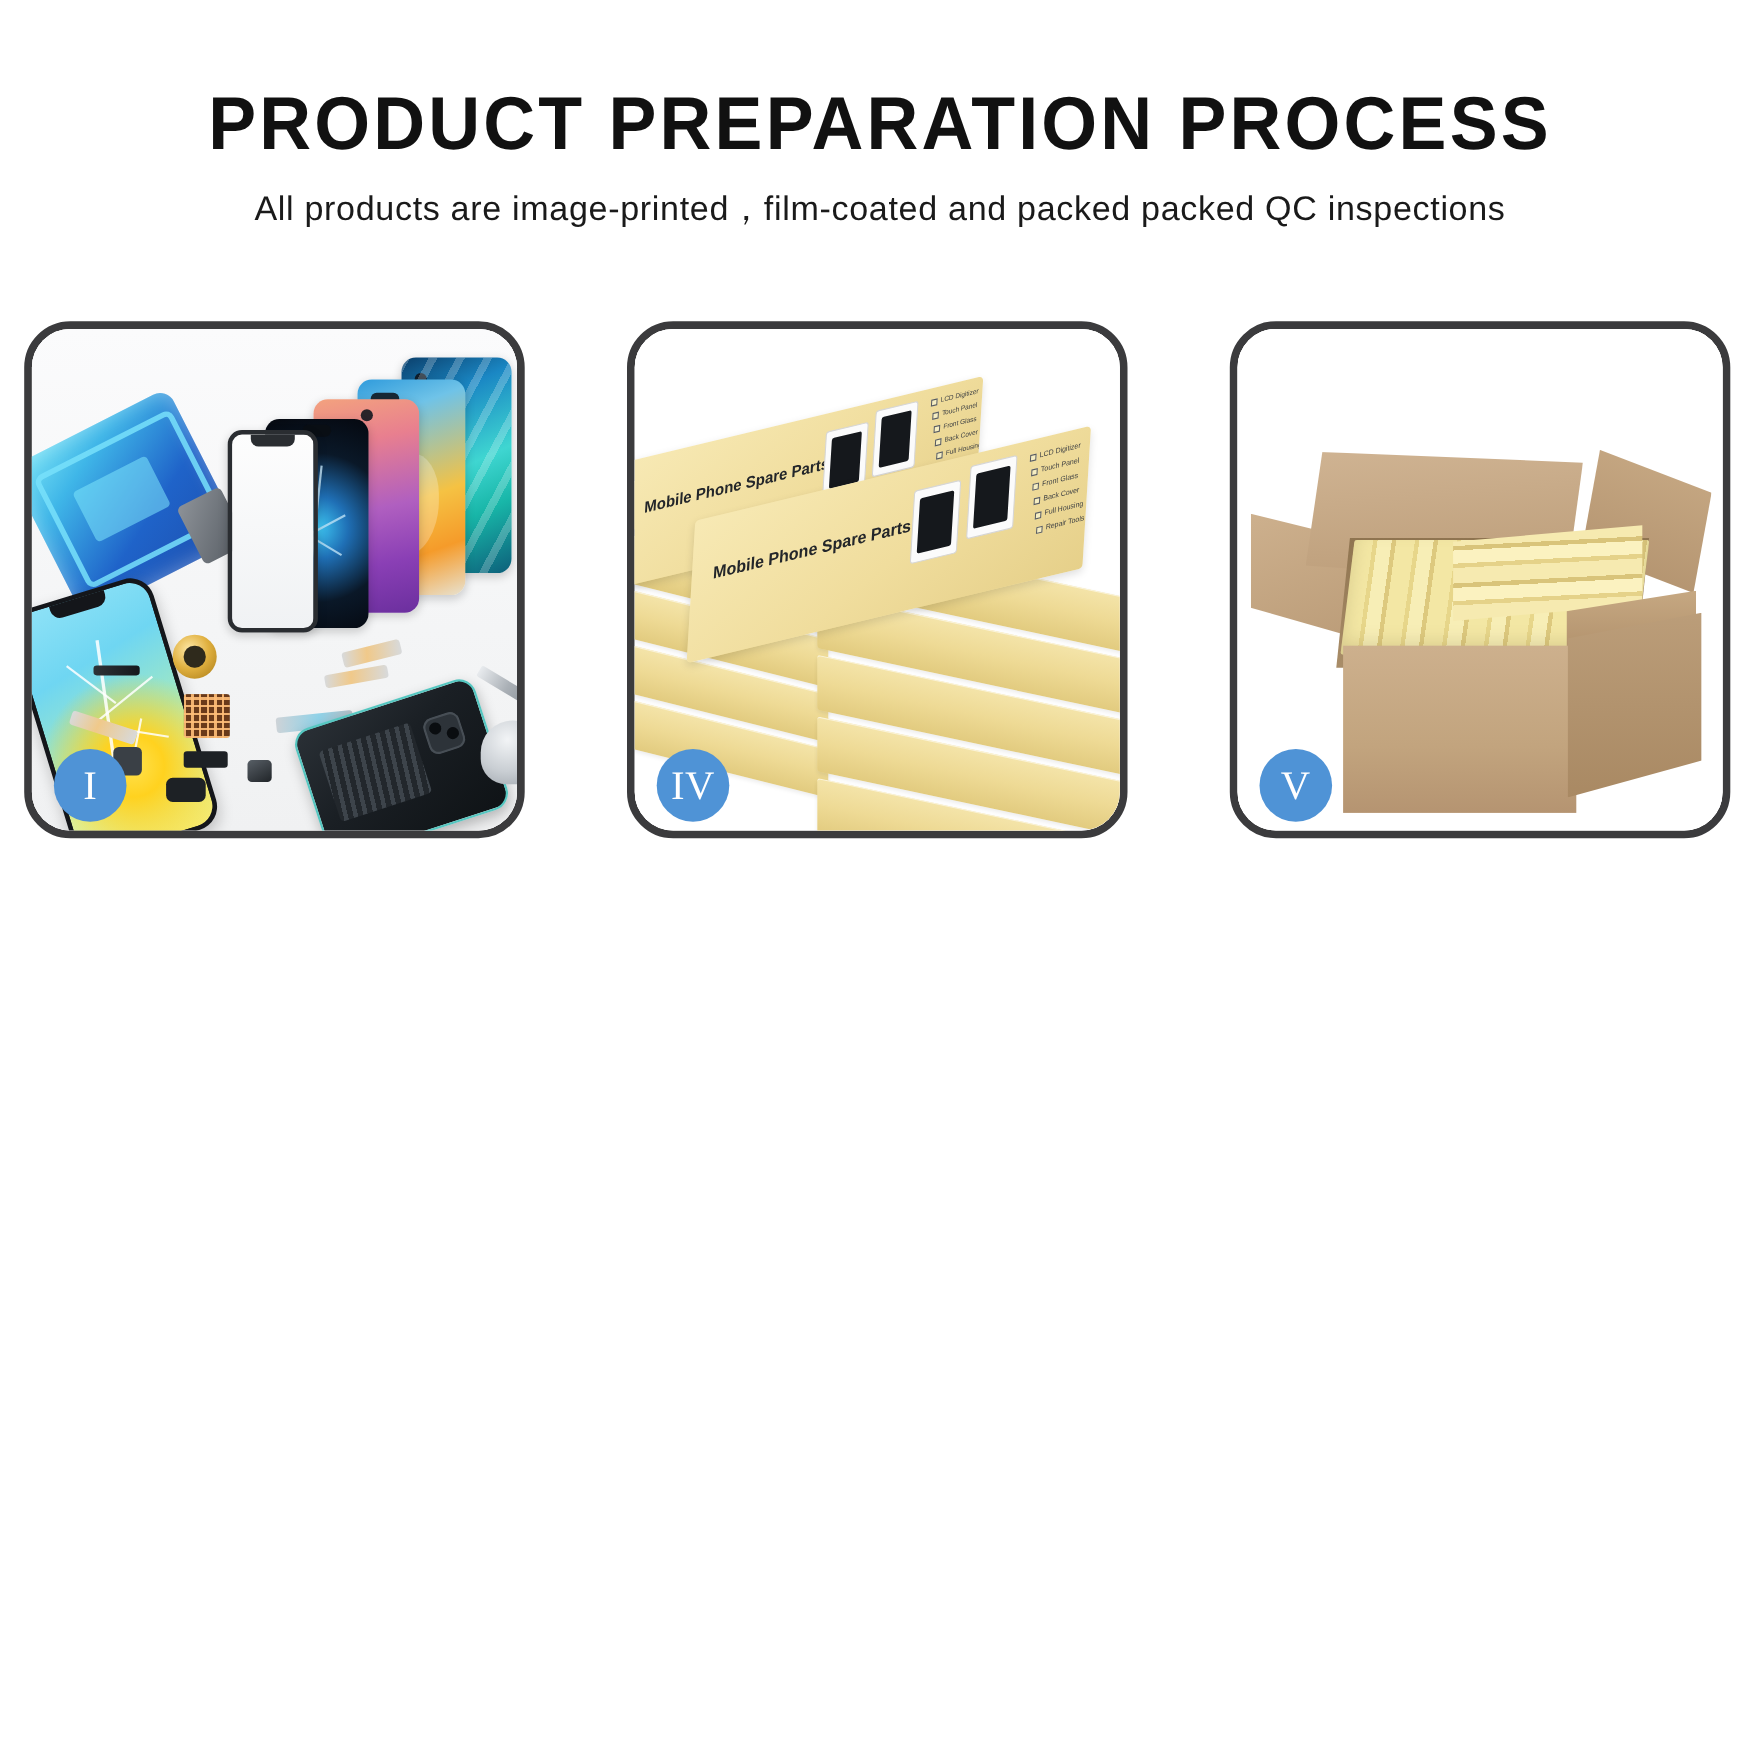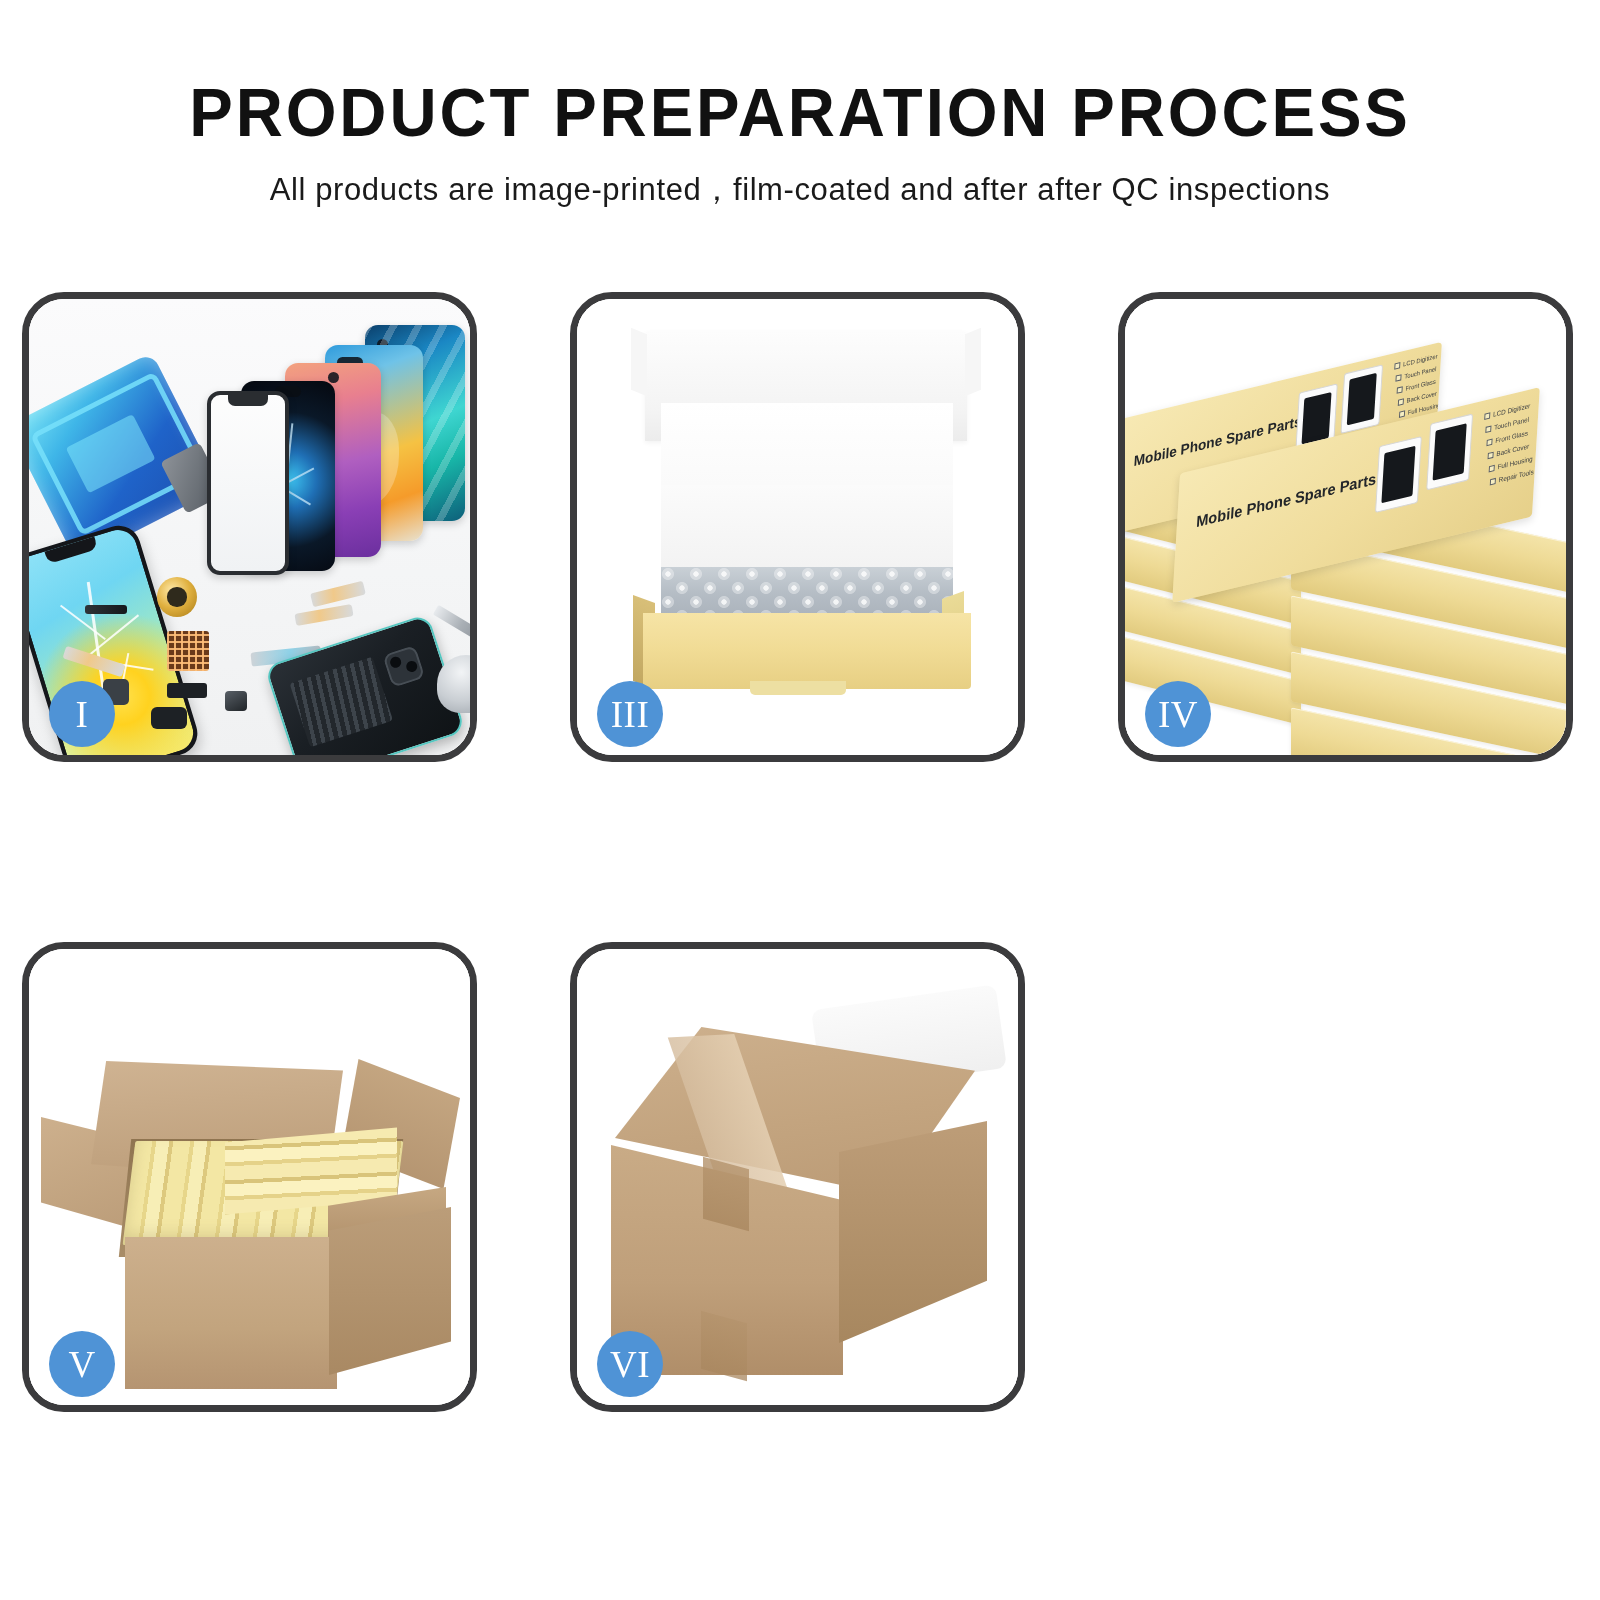--- a/index.html
+++ b/index.html
@@ -433,21 +433,21 @@
     border-radius:10px; transform:rotate(-8deg); opacity:.9;
   }
 </style>
 </head>
 <body>
 
 <div class="page">
 
   <div class="header">
     <div class="title">PRODUCT PREPARATION PROCESS</div>
-    <div class="subtitle">All products are image-printed，film-coated and after after QC inspections</div>
+    <div class="subtitle">All products are image-printed，film-coated and packed packed QC inspections</div>
   </div>
 
   <div class="grid">
 
     <div class="panel">
       <div class="panel-inner">
         <div class="scene1">
           <div class="adhesive"></div>
           <div class="adhesive-chip" style="left:142px;top:150px;"></div>
 
@@ -507,37 +507,20 @@
           <div class="tweez"></div>
           <div class="brush"></div>
         </div>
       </div>
       <div class="badge">
         <span>I</span>
       </div>
     </div>
 
 
-    <div class="panel">
-      <div class="panel-inner">
-        <div class="scene3">
-          <div class="box3-lid"></div>
-          <div class="box3-back"></div>
-          <div class="box3-foam"></div>
-          <div class="box3-inner"></div>
-          <div class="box3-left"></div>
-          <div class="box3-right"></div>
-          <div class="box3-front"></div>
-          <div class="box3-tab"></div>
-        </div>
-      </div>
-      <div class="badge">
-        <span>III</span>
-      </div>
-    </div>
 
     <div class="panel">
       <div class="panel-inner">
         <div class="scene4">
           <div class="stackwrap">
 
             <div class="sbox" style="left:8px;top:114px;width:178px;height:44px;transform:skewY(14deg);"></div>
             <div class="sbox" style="left:8px;top:164px;width:178px;height:44px;transform:skewY(14deg);"></div>
             <div class="sbox" style="left:8px;top:214px;width:178px;height:44px;transform:skewY(14deg);"></div>
             <div class="sbox" style="left:8px;top:264px;width:178px;height:44px;transform:skewY(14deg);"></div>
@@ -637,31 +620,15 @@
           <div class="c5-bottomflap"></div>
           <div class="c5-front"></div>
           <div class="c5-side"></div>
         </div>
       </div>
       <div class="badge">
         <span>V</span>
       </div>
     </div>
 
-    <div class="panel">
-      <div class="panel-inner">
-        <div class="scene6">
-          <div class="c6-shadowtop"></div>
-          <div class="c6-top"></div>
-          <div class="c6-tape"></div>
-          <div class="c6-front"></div>
-          <div class="c6-side"></div>
-          <div class="c6-seam"></div>
-          <div class="c6-seam2"></div>
-        </div>
-      </div>
-      <div class="badge">
-        <span>VI</span>
-      </div>
-    </div>
 
   </div>
 </div>
 
 </body></html>

